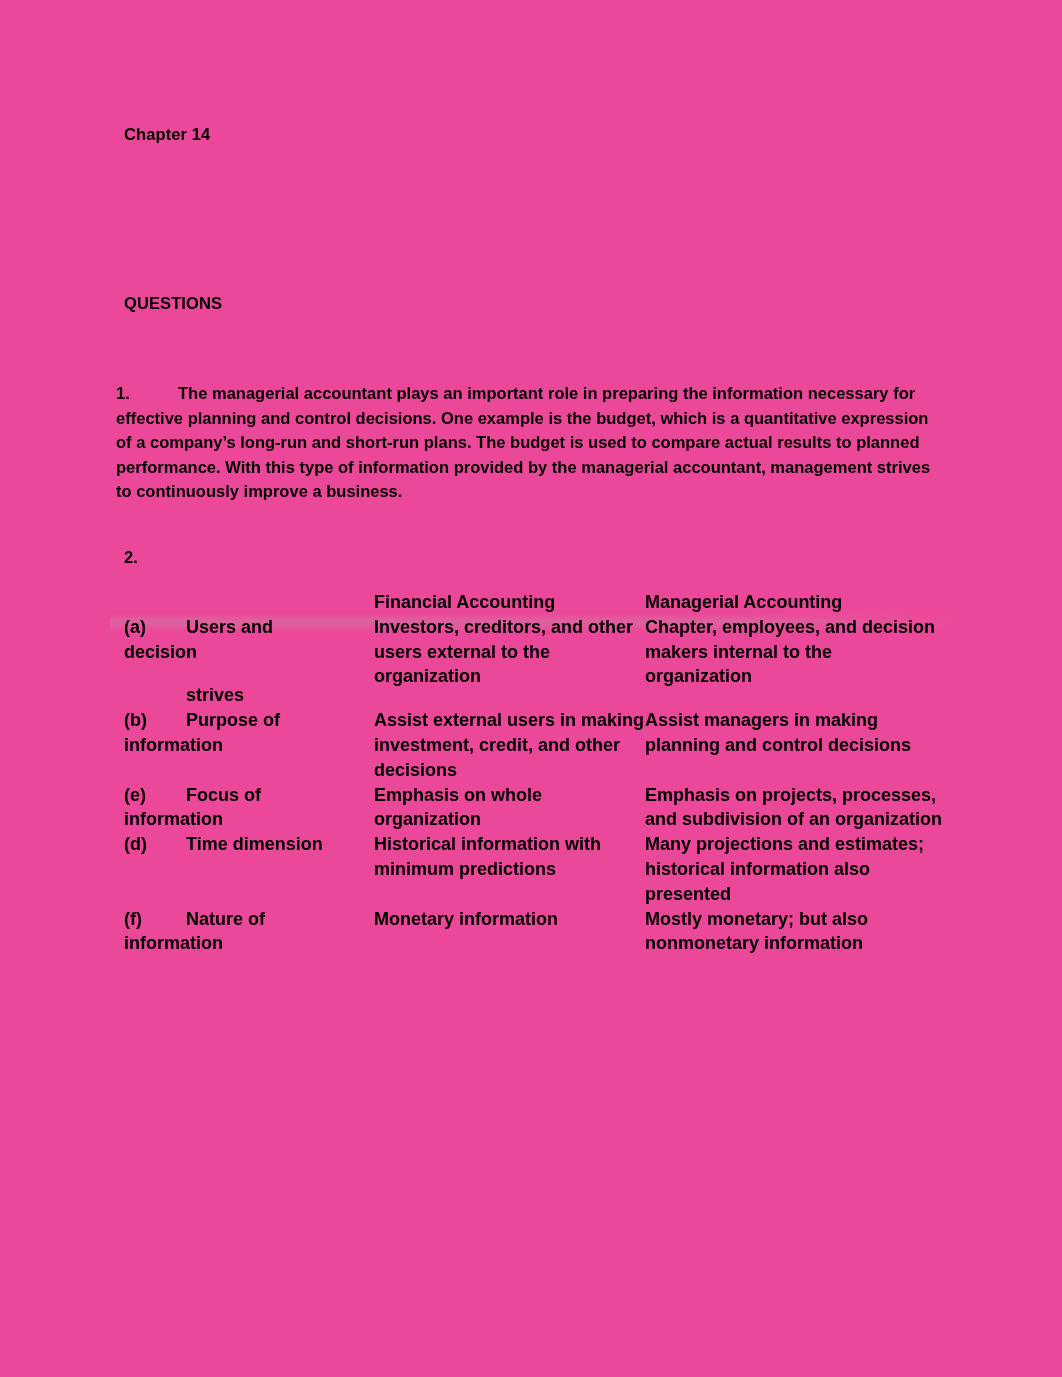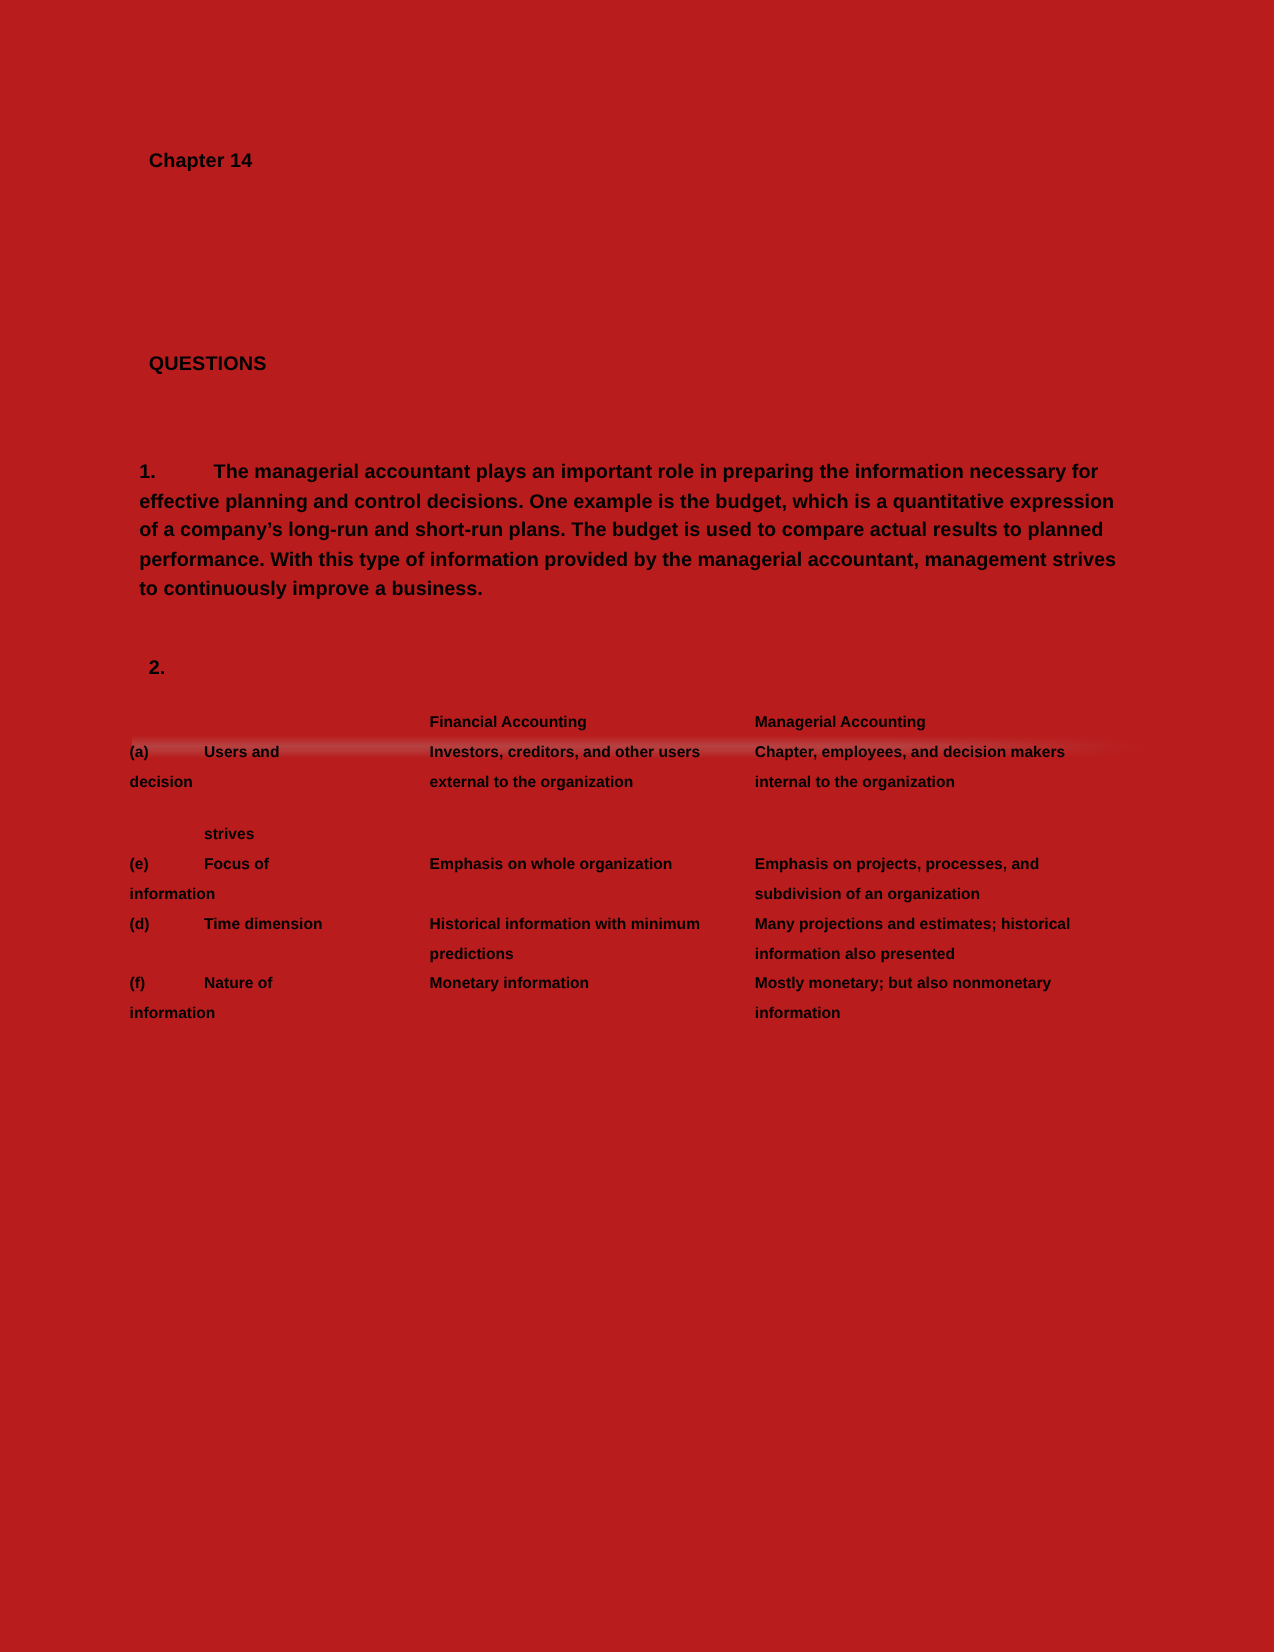--- a/index.html
+++ b/index.html
@@ -14,21 +14,21 @@
     color: #000000;
     position: relative;
     overflow: hidden;
   }
   .page {
     position: absolute;
     left: 0;
     top: 0;
     width: 1062px;
     height: 1377px;
-    background: #b91c1c;
+    background: #ec4899;
   }
 
   
   .heading {
     position: absolute;
     left: 124px;
     font-size: 16.5px;
     font-weight: bold;
     letter-spacing: 0.1px;
     white-space: nowrap;
@@ -78,25 +78,25 @@
     -webkit-mask-image: linear-gradient(to right,
         rgba(0,0,0,1) 0%, rgba(0,0,0,1) 74%, rgba(0,0,0,0) 99%);
     mask-image: linear-gradient(to right,
         rgba(0,0,0,1) 0%, rgba(0,0,0,1) 74%, rgba(0,0,0,0) 99%);
     pointer-events: none;
   }
 
   
   #compare-table {
     position: absolute;
-    left: 108px;
+    left: 124px;
     top: 590px;
     width: 818px;
     border-collapse: collapse;
-    font-size: 13px;
+    font-size: 18px;
     font-weight: bold;
     line-height: 24.8px;
   }
   #compare-table td,
   #compare-table th {
     vertical-align: top;
     padding: 0;
     text-align: left;
     font-weight: bold;
   }
@@ -153,20 +153,28 @@
       <tr class="body-row row-a">
         <td class="col-label">
           <span class="label-tab">(a)</span><span>Users and</span>
           <span class="label-line2">decision</span>
           <span class="label-hang">strives</span>
         </td>
         <td class="col-fin cell-fin">Investors, creditors, and other users external to the organization</td>
         <td class="col-man cell-man">Chapter, employees, and decision makers internal to the organization</td>
       </tr>
 
+      <tr class="body-row">
+        <td class="col-label">
+          <span class="label-tab">(b)</span><span>Purpose of</span>
+          <span class="label-line2">information</span>
+        </td>
+        <td class="col-fin cell-fin">Assist external users in making investment, credit, and other decisions</td>
+        <td class="col-man cell-man">Assist managers in making planning and control decisions</td>
+      </tr>
 
 
       <tr class="body-row">
         <td class="col-label">
           <span class="label-tab">(e)</span><span>Focus of</span>
           <span class="label-line2">information</span>
         </td>
         <td class="col-fin cell-fin">Emphasis on whole organization</td>
         <td class="col-man cell-man">Emphasis on projects, processes, and subdivision of an organization</td>
       </tr>

